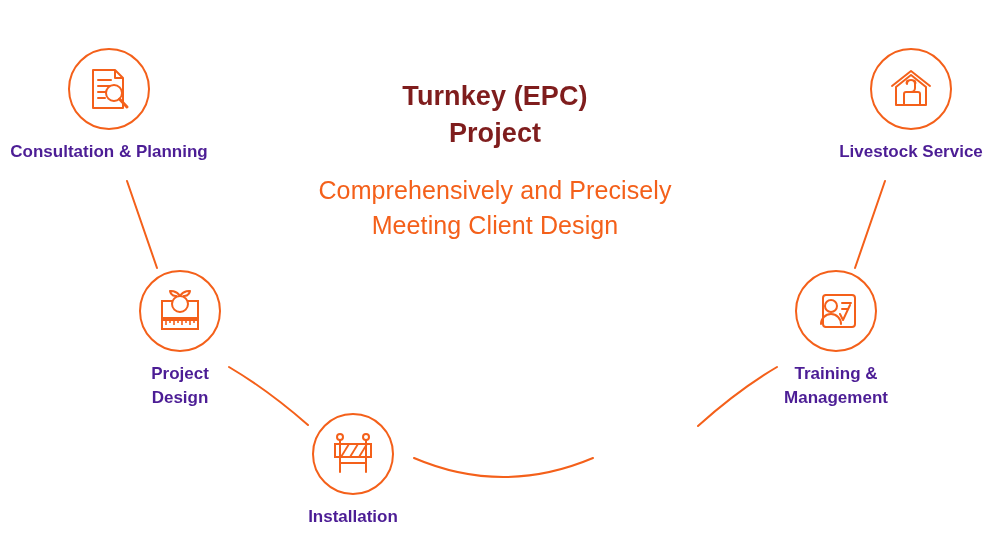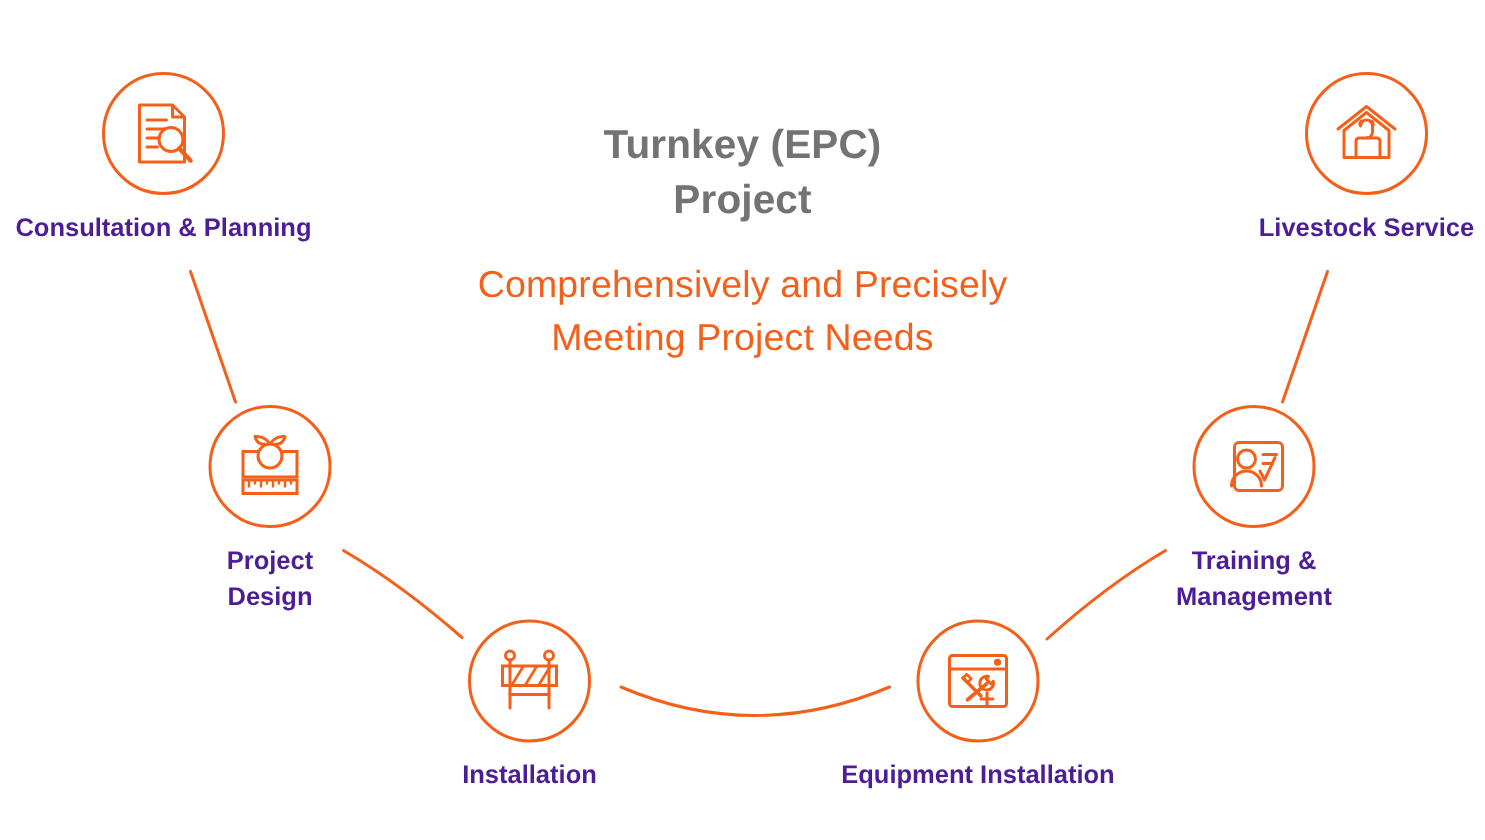--- a/index.html
+++ b/index.html
@@ -31,21 +31,21 @@
     top: 78px;
     width: 440px;
     text-align: center;
     color: #F4601A;
   }
   .center-title {
     font-size: 27px;
     font-weight: bold;
     line-height: 1.38;
     letter-spacing: 0.1px;
-    color: #737373;
+    color: #7f1d1d;
   }
   .center-sub {
     margin-top: 20px;
     font-size: 25px;
     font-weight: normal;
     line-height: 1.42;
     letter-spacing: 0.1px;
     color: #F4601A;
   }
   .node {
@@ -90,21 +90,21 @@
     <path d="M 855 268 L 885 181" fill="none" stroke="#F4601A" stroke-width="2" stroke-linecap="round"></path>
   </svg>
 
   <div class="center-text">
     <div class="center-title">
       <div>Turnkey (EPC)</div>
       <div>Project</div>
     </div>
     <div class="center-sub">
       <div>Comprehensively and Precisely</div>
-      <div>Meeting Project Needs</div>
+      <div>Meeting Client Design</div>
     </div>
   </div>
 
   <div class="node" style="left:109px; top:48px;">
     <div class="node-circle">
       <svg width="48" height="48" viewBox="0 0 48 48">
         <path d="M8 5 h22 l8 8 v30 h-30 z" fill="none" stroke="#F4601A" stroke-width="2" stroke-linejoin="round"></path>
         <path d="M30 5 v8 h8" fill="none" stroke="#F4601A" stroke-width="2" stroke-linejoin="round"></path>
         <line x1="13" y1="15" x2="26" y2="15" stroke="#F4601A" stroke-width="2" stroke-linecap="round"></line>
         <line x1="13" y1="21" x2="26" y2="21" stroke="#F4601A" stroke-width="2" stroke-linecap="round"></line>
@@ -149,36 +149,20 @@
         <rect x="6" y="14" width="36" height="13" fill="none" stroke="#F4601A" stroke-width="2"></rect>
         <line x1="12" y1="27" x2="20" y2="14" stroke="#F4601A" stroke-width="1.8"></line>
         <line x1="21" y1="27" x2="29" y2="14" stroke="#F4601A" stroke-width="1.8"></line>
         <line x1="30" y1="27" x2="38" y2="14" stroke="#F4601A" stroke-width="1.8"></line>
         <line x1="11" y1="33" x2="37" y2="33" stroke="#F4601A" stroke-width="2" stroke-linecap="round"></line>
       </svg>
     </div>
     <div class="node-label">Installation</div>
   </div>
 
-  <div class="node" style="left:652px; top:413px;">
-    <div class="node-circle">
-      <svg width="48" height="48" viewBox="0 0 48 48">
-        <rect x="5" y="7" width="38" height="34" rx="2" fill="none" stroke="#F4601A" stroke-width="2"></rect>
-        <line x1="5" y1="16" x2="43" y2="16" stroke="#F4601A" stroke-width="2"></line>
-        <circle cx="37" cy="11.5" r="2.4" fill="#F4601A"></circle>
-        <path d="M14 22 L26 34" fill="none" stroke="#F4601A" stroke-width="2.4" stroke-linecap="round"></path>
-        <path d="M14 22 l2.5 -2.5 l3 3 l-2.5 2.5 z" fill="none" stroke="#F4601A" stroke-width="1.8" stroke-linejoin="round"></path>
-        <path d="M31 21 a4.6 4.6 0 1 0 3.2 3.2 l-1.6 1.6 l-3.2 -3.2 z" fill="none" stroke="#F4601A" stroke-width="2" stroke-linejoin="round"></path>
-        <path d="M30 25.6 L17 36.5" fill="none" stroke="#F4601A" stroke-width="2.4" stroke-linecap="round"></path>
-        <line x1="30" y1="32" x2="30" y2="40" stroke="#F4601A" stroke-width="2" stroke-linecap="round"></line>
-        <line x1="26" y1="36" x2="34" y2="36" stroke="#F4601A" stroke-width="2" stroke-linecap="round"></line>
-      </svg>
-    </div>
-    <div class="node-label">Equipment Installation</div>
-  </div>
 
   <div class="node" style="left:836px; top:270px;">
     <div class="node-circle">
       <svg width="48" height="48" viewBox="0 0 48 48">
         <path d="M14 8 h26 a3 3 0 0 1 3 3 v26 a3 3 0 0 1 -3 3 h-26" fill="none" stroke="#F4601A" stroke-width="2" stroke-linecap="round" stroke-linejoin="round"></path>
         <path d="M14 8 a3 3 0 0 0 -3 3 v26 a3 3 0 0 0 3 3" fill="none" stroke="#F4601A" stroke-width="2" stroke-linecap="round"></path>
         <circle cx="19" cy="19" r="6" fill="none" stroke="#F4601A" stroke-width="2"></circle>
         <path d="M9 37 a10 10 0 0 1 20 0" fill="none" stroke="#F4601A" stroke-width="2" stroke-linecap="round"></path>
         <line x1="30" y1="16" x2="39" y2="16" stroke="#F4601A" stroke-width="2" stroke-linecap="round"></line>
         <line x1="30" y1="22" x2="36" y2="22" stroke="#F4601A" stroke-width="2" stroke-linecap="round"></line>

